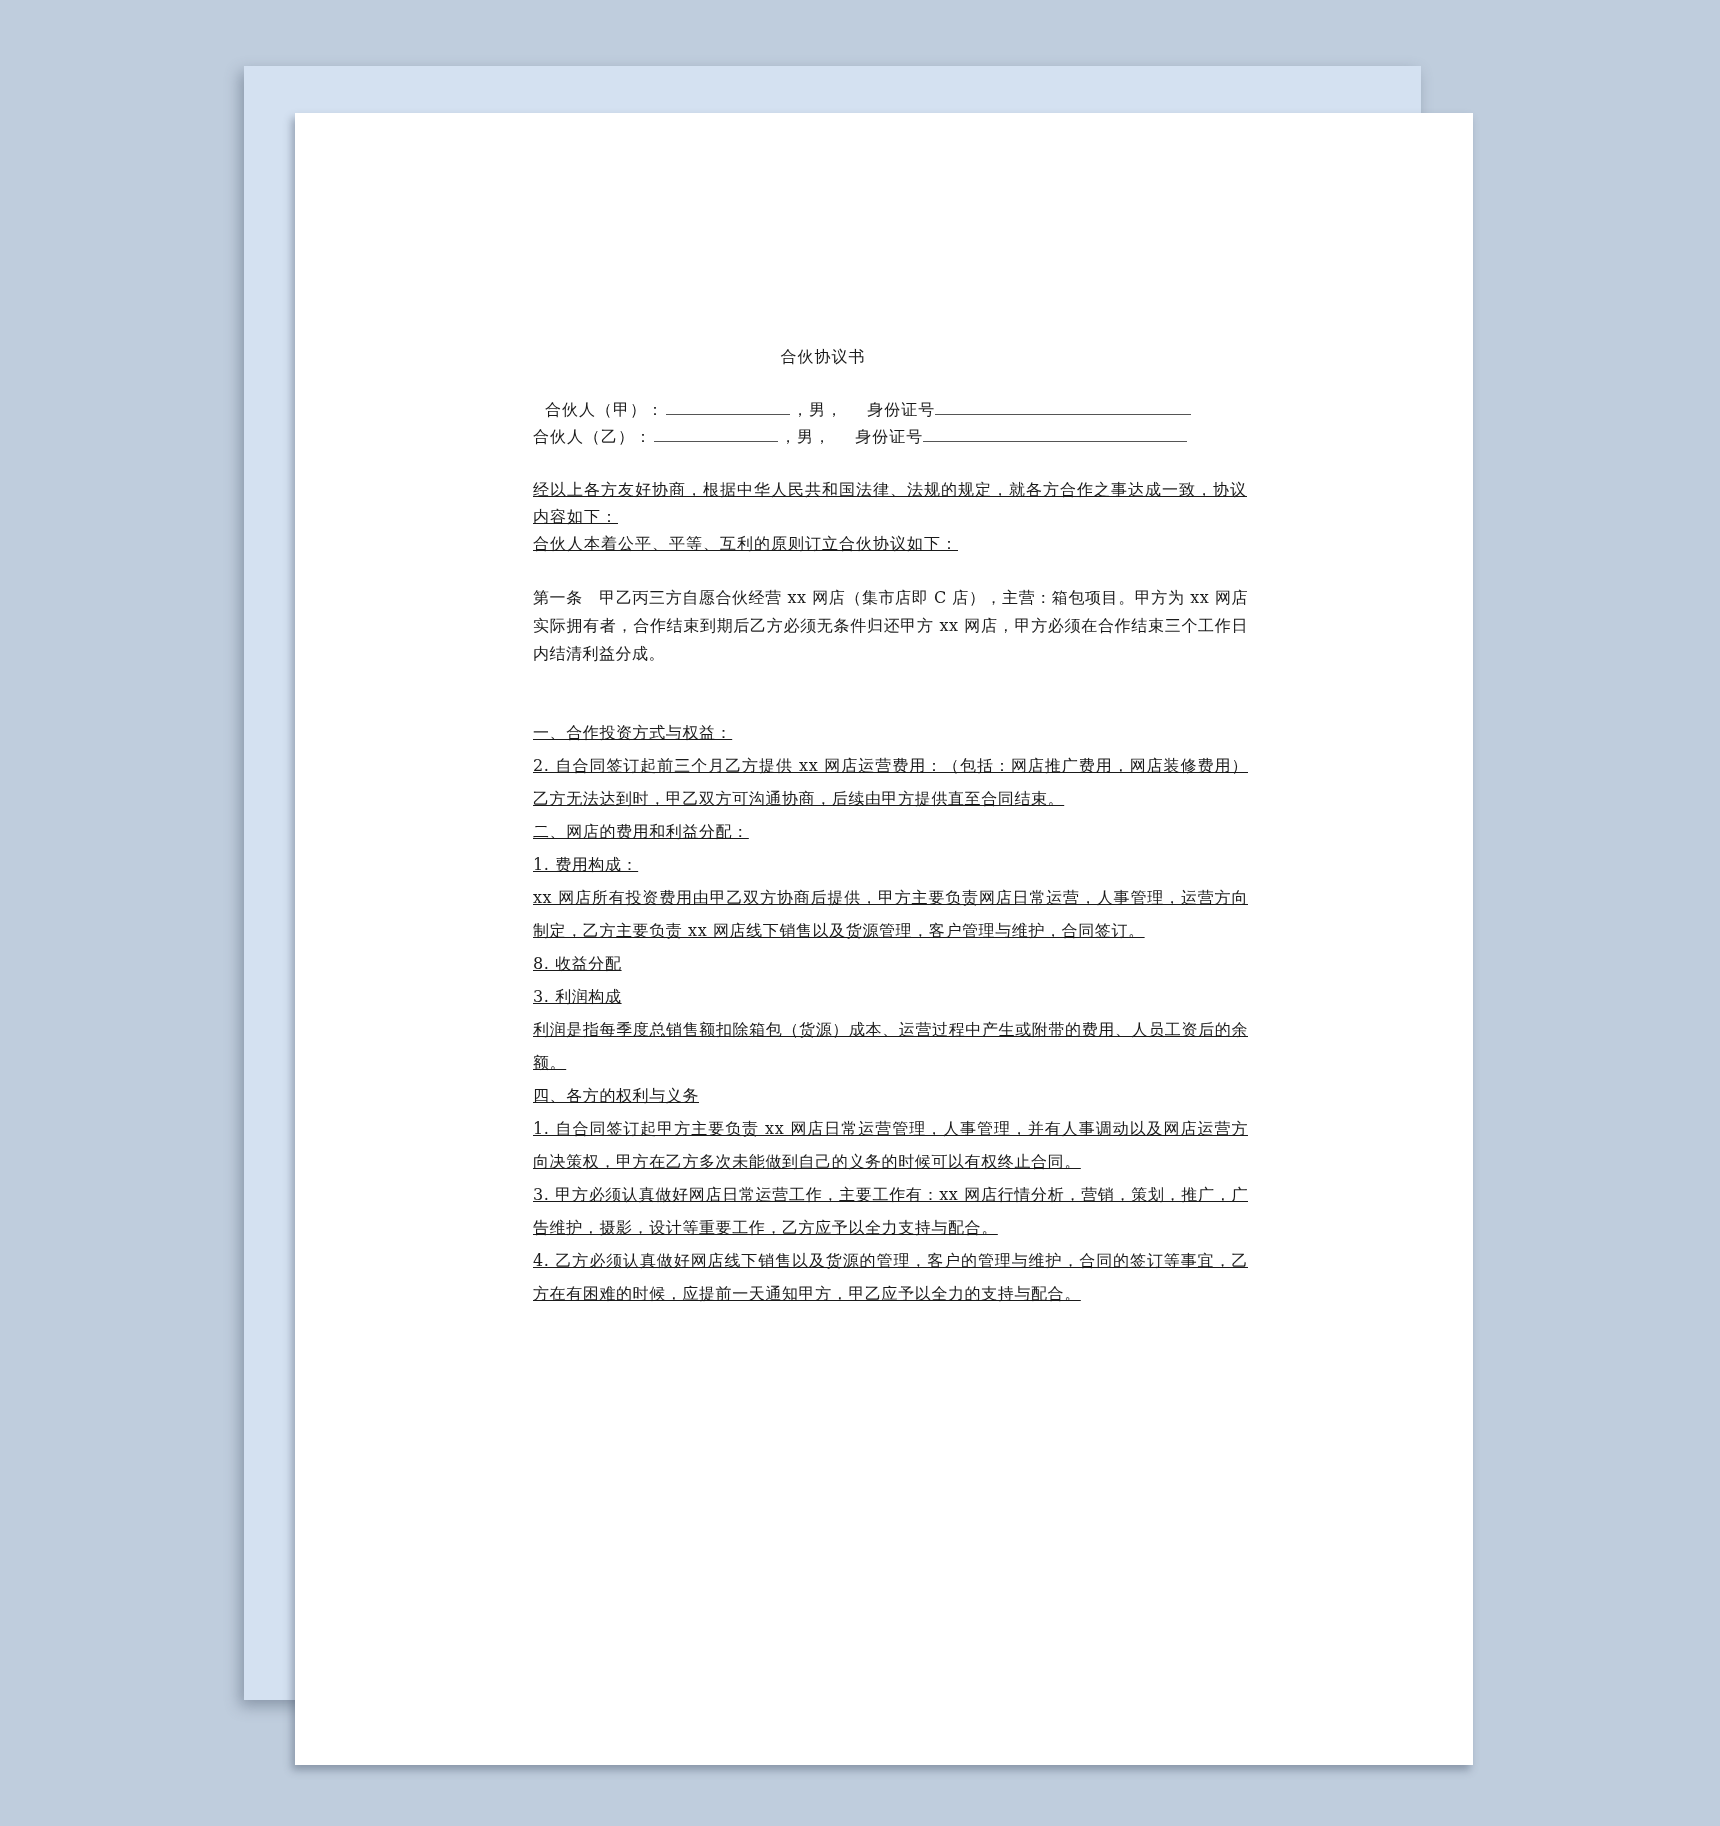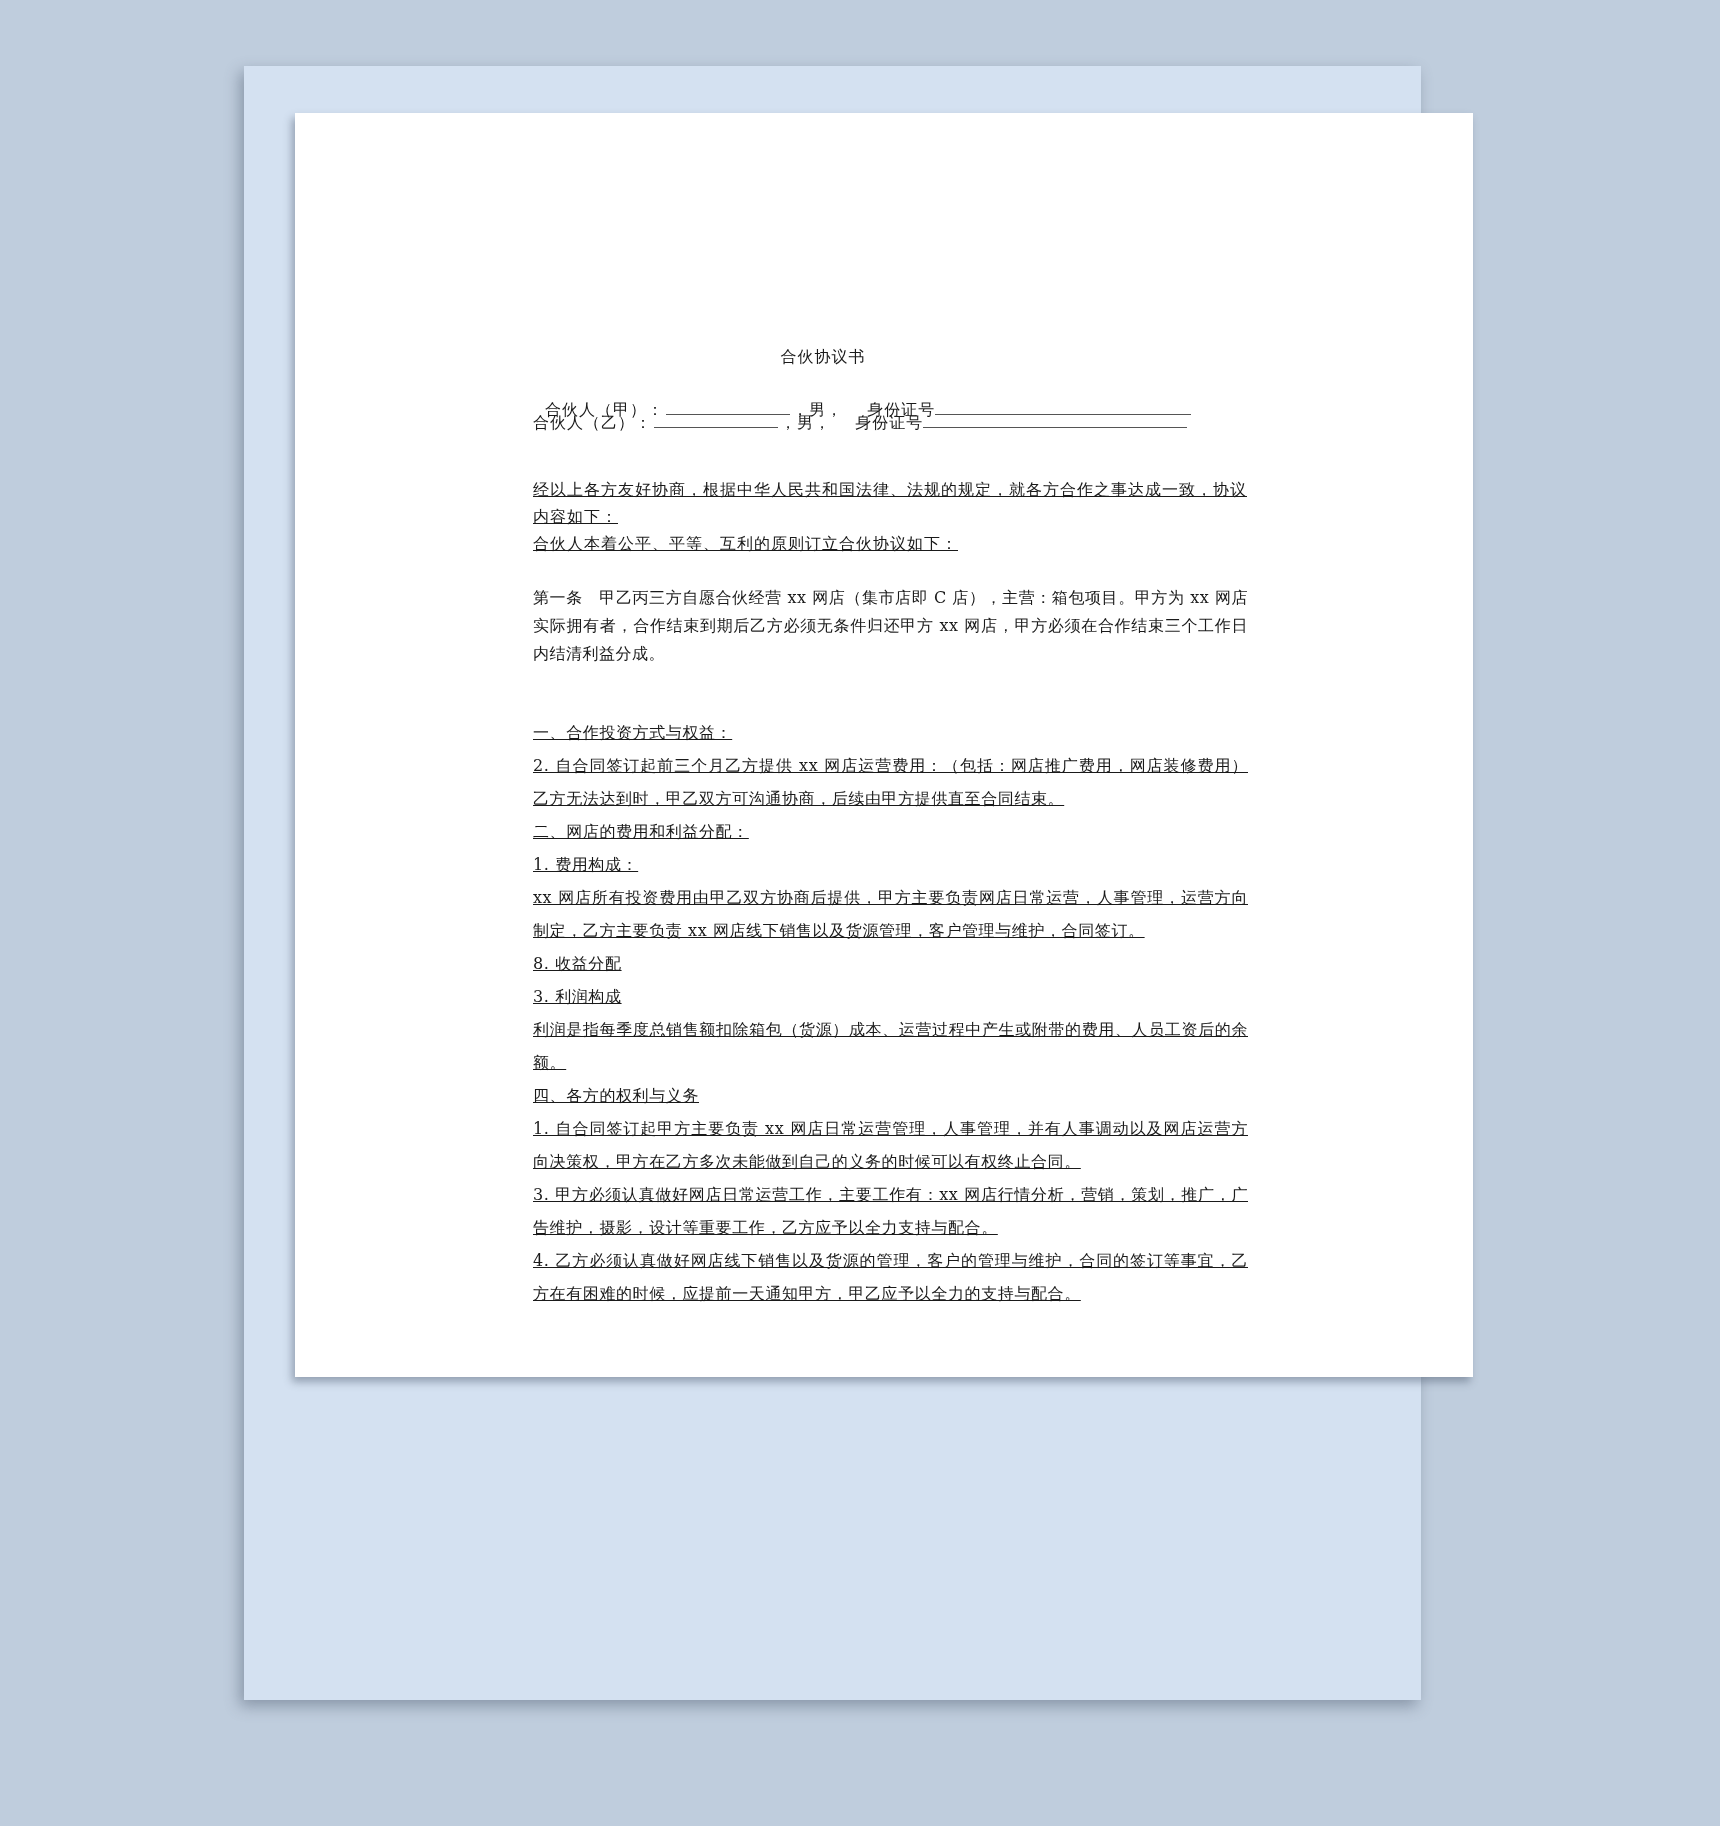--- a/index.html
+++ b/index.html
@@ -13,21 +13,21 @@
   .page-back {
     position: absolute;
     left: 244px; top: 66px;
     width: 1177px; height: 1634px;
     background: #d4e1f1;
     box-shadow: -4px 6px 14px rgba(70,85,105,0.45);
   }
   .page-front {
     position: absolute;
     left: 295px; top: 113px;
-    width: 1178px; height: 1264px;
+    width: 1178px; height: 1652px;
     background: #ffffff;
     box-shadow: -3px 5px 8px rgba(70,85,105,0.45);
   }
   .content {
     position: absolute;
     left: 238px; top: 0;
     width: 720px;
     color: #1a1a1a;
     font-size: 16px;
   }
@@ -40,21 +40,21 @@
   }
   .party {
     position: absolute; left: 0; white-space: nowrap;
     font-size: 16px; letter-spacing: 1px;
   }
   .party .blank { display: inline-block; border-bottom: 1px solid #555; height: 14px; vertical-align: baseline; }
   .party .b1 { width: 124px; margin: 0 2px; }
   .party .b2 { width: 256px; }
   .party .b2w { width: 264px; }
   .p-party1 { top: 287px; margin-left: 12px; }
-  .p-party2 { top: 300px; text-align: center; }
+  .p-party2 { top: 314px; text-align: center; }
   .intro {
     position: absolute; top: 363px; left: 0; width: 715px;
     line-height: 27px; letter-spacing: 1px;
   }
   .article1 {
     position: absolute; top: 471px; left: 0; width: 715px;
     line-height: 28px; letter-spacing: 0.5px;
     text-align: justify; text-align-last: left;
   }
   .sections {

